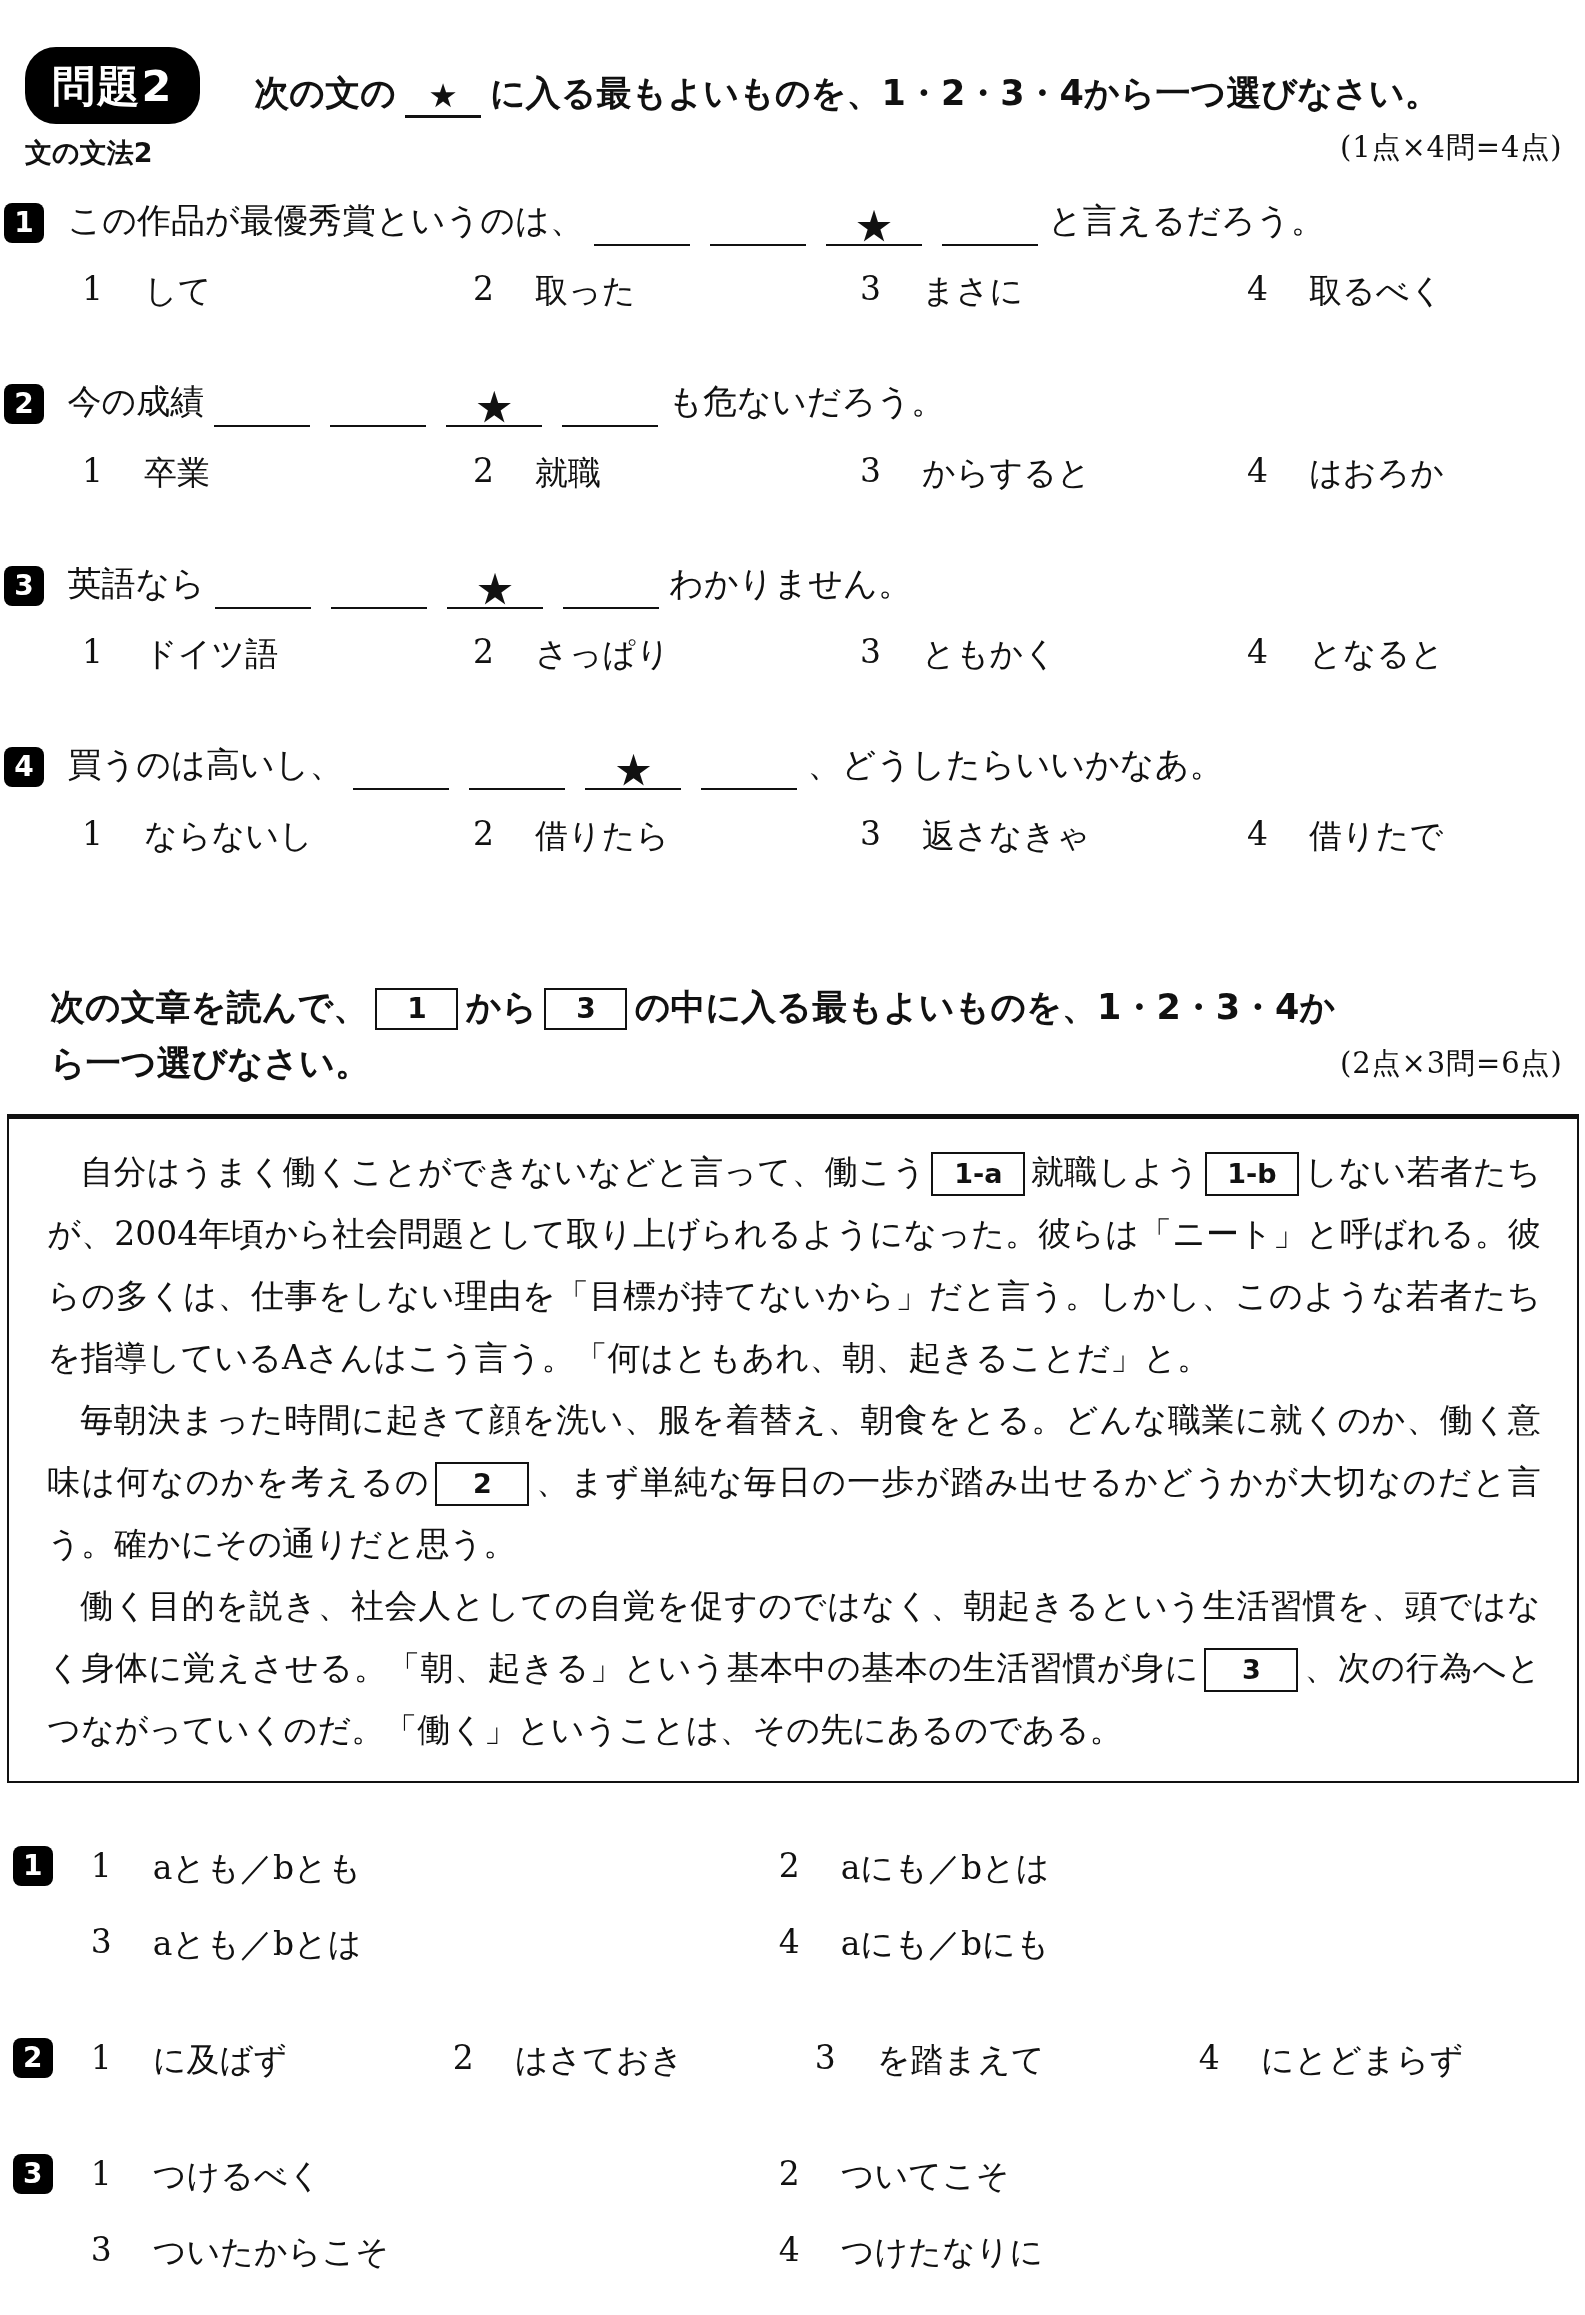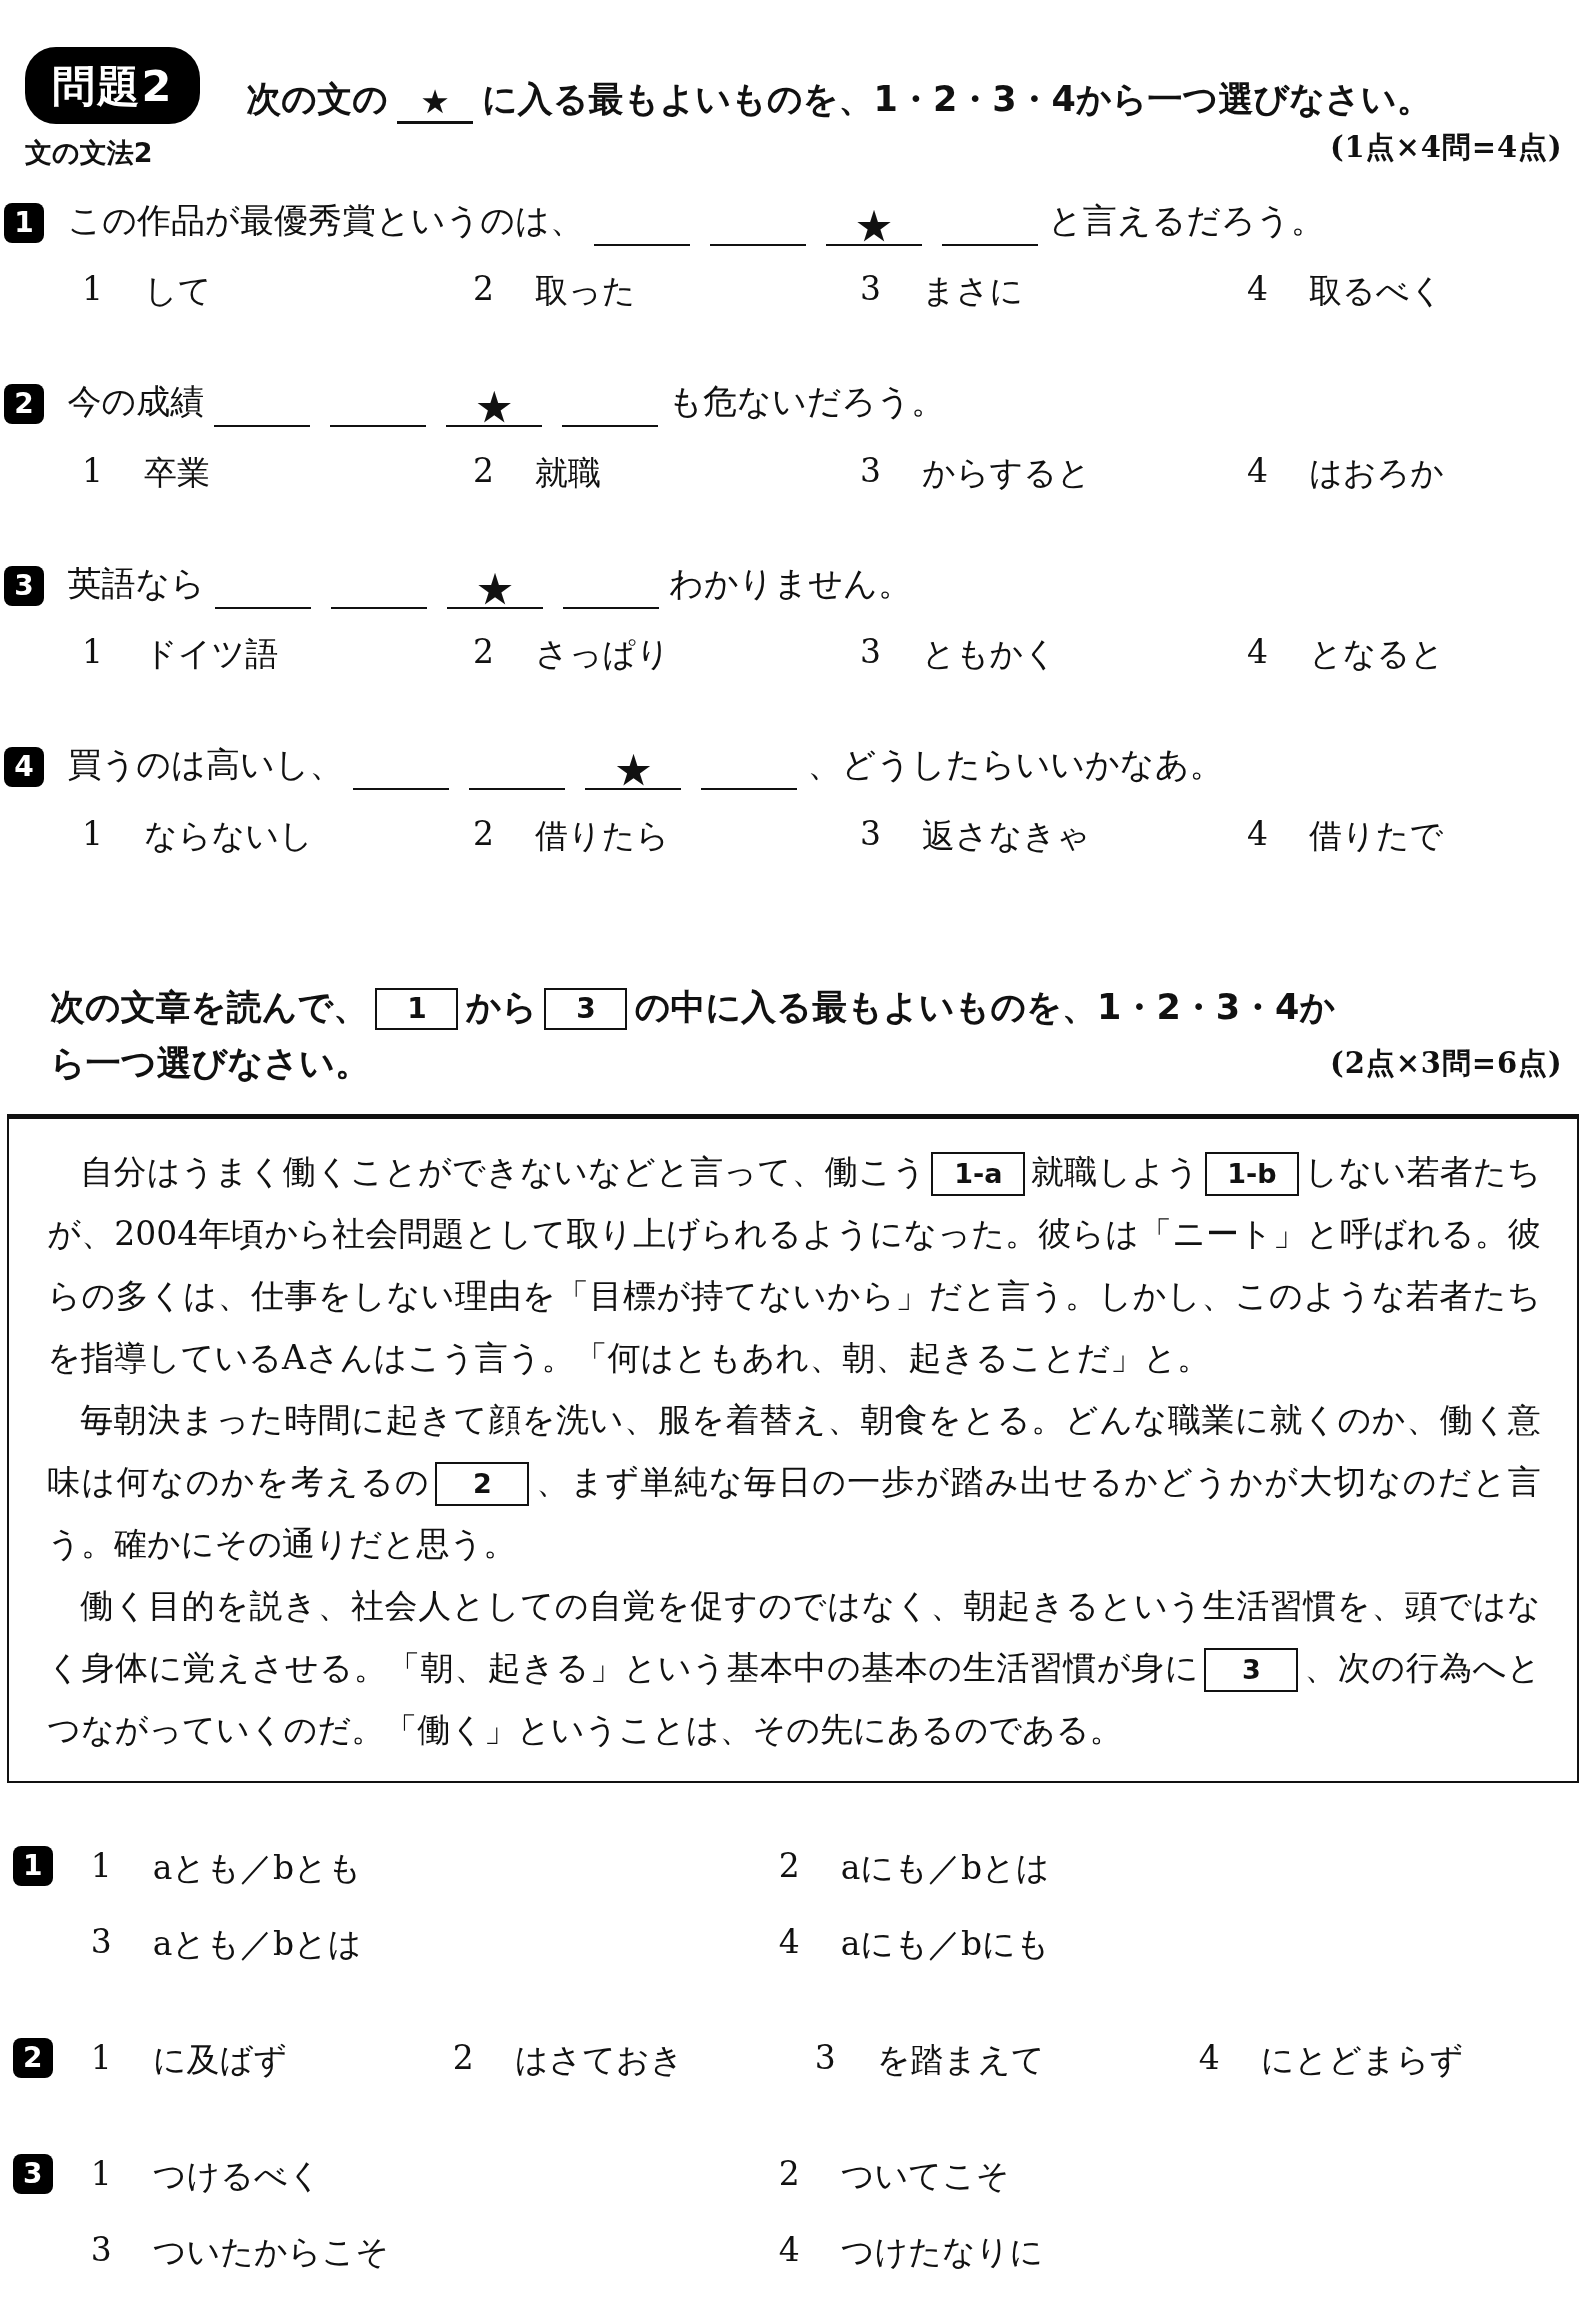--- a/index.html
+++ b/index.html
@@ -8,21 +8,21 @@
     position:relative;
     width:1586px; height:2316px;
     margin:0 auto;
     background:#ffffff;
     color:#111;
     font-family:"DejaVu Serif","Liberation Serif",serif;
     overflow:hidden;
   }
 
   
-  .p-header { display:flex; align-items:flex-end; padding:47px 18px 0 25px; gap:21px; }
+  .p-header { display:flex; align-items:center; padding:47px 18px 0 25px; gap:29px; }
   .badge-pill {
     flex:0 0 auto;
     background:#000; color:#fff;
     font-family:"DejaVu Sans","Liberation Sans",sans-serif;
     font-weight:bold; font-size:43px; line-height:1;
     padding:18px 27px 16.3px 27px;
     border-radius:31px;
     letter-spacing:1.8px;
   }
   .instr {
@@ -31,21 +31,21 @@
     padding-top:14.5px; white-space:nowrap;margin-left:25px;
   }
   .subrow {
     display:flex; justify-content:space-between; align-items:flex-start;
     padding:3.6px 23.5px 0 25px;
   }
   .sublabel {
     font-family:"DejaVu Sans","Liberation Sans",sans-serif;
     font-weight:bold; font-size:27px; padding-top:7.2px;
   }
-  .points { font-size:29px; letter-spacing:0.9px;font-weight:bold; }
+  .points { font-size:29px; letter-spacing:0.9px; }
 
   .star-blank {
     display:inline-block; min-width:76px;
     border-bottom:3.6px solid #111;
     text-align:center; font-size:33px; line-height:1.15;
     margin:0 9px; vertical-align:bottom; padding:0 3.6px;
   }
 
   
   #p2-questions { padding-left:4px; margin-top:23.5px; }

